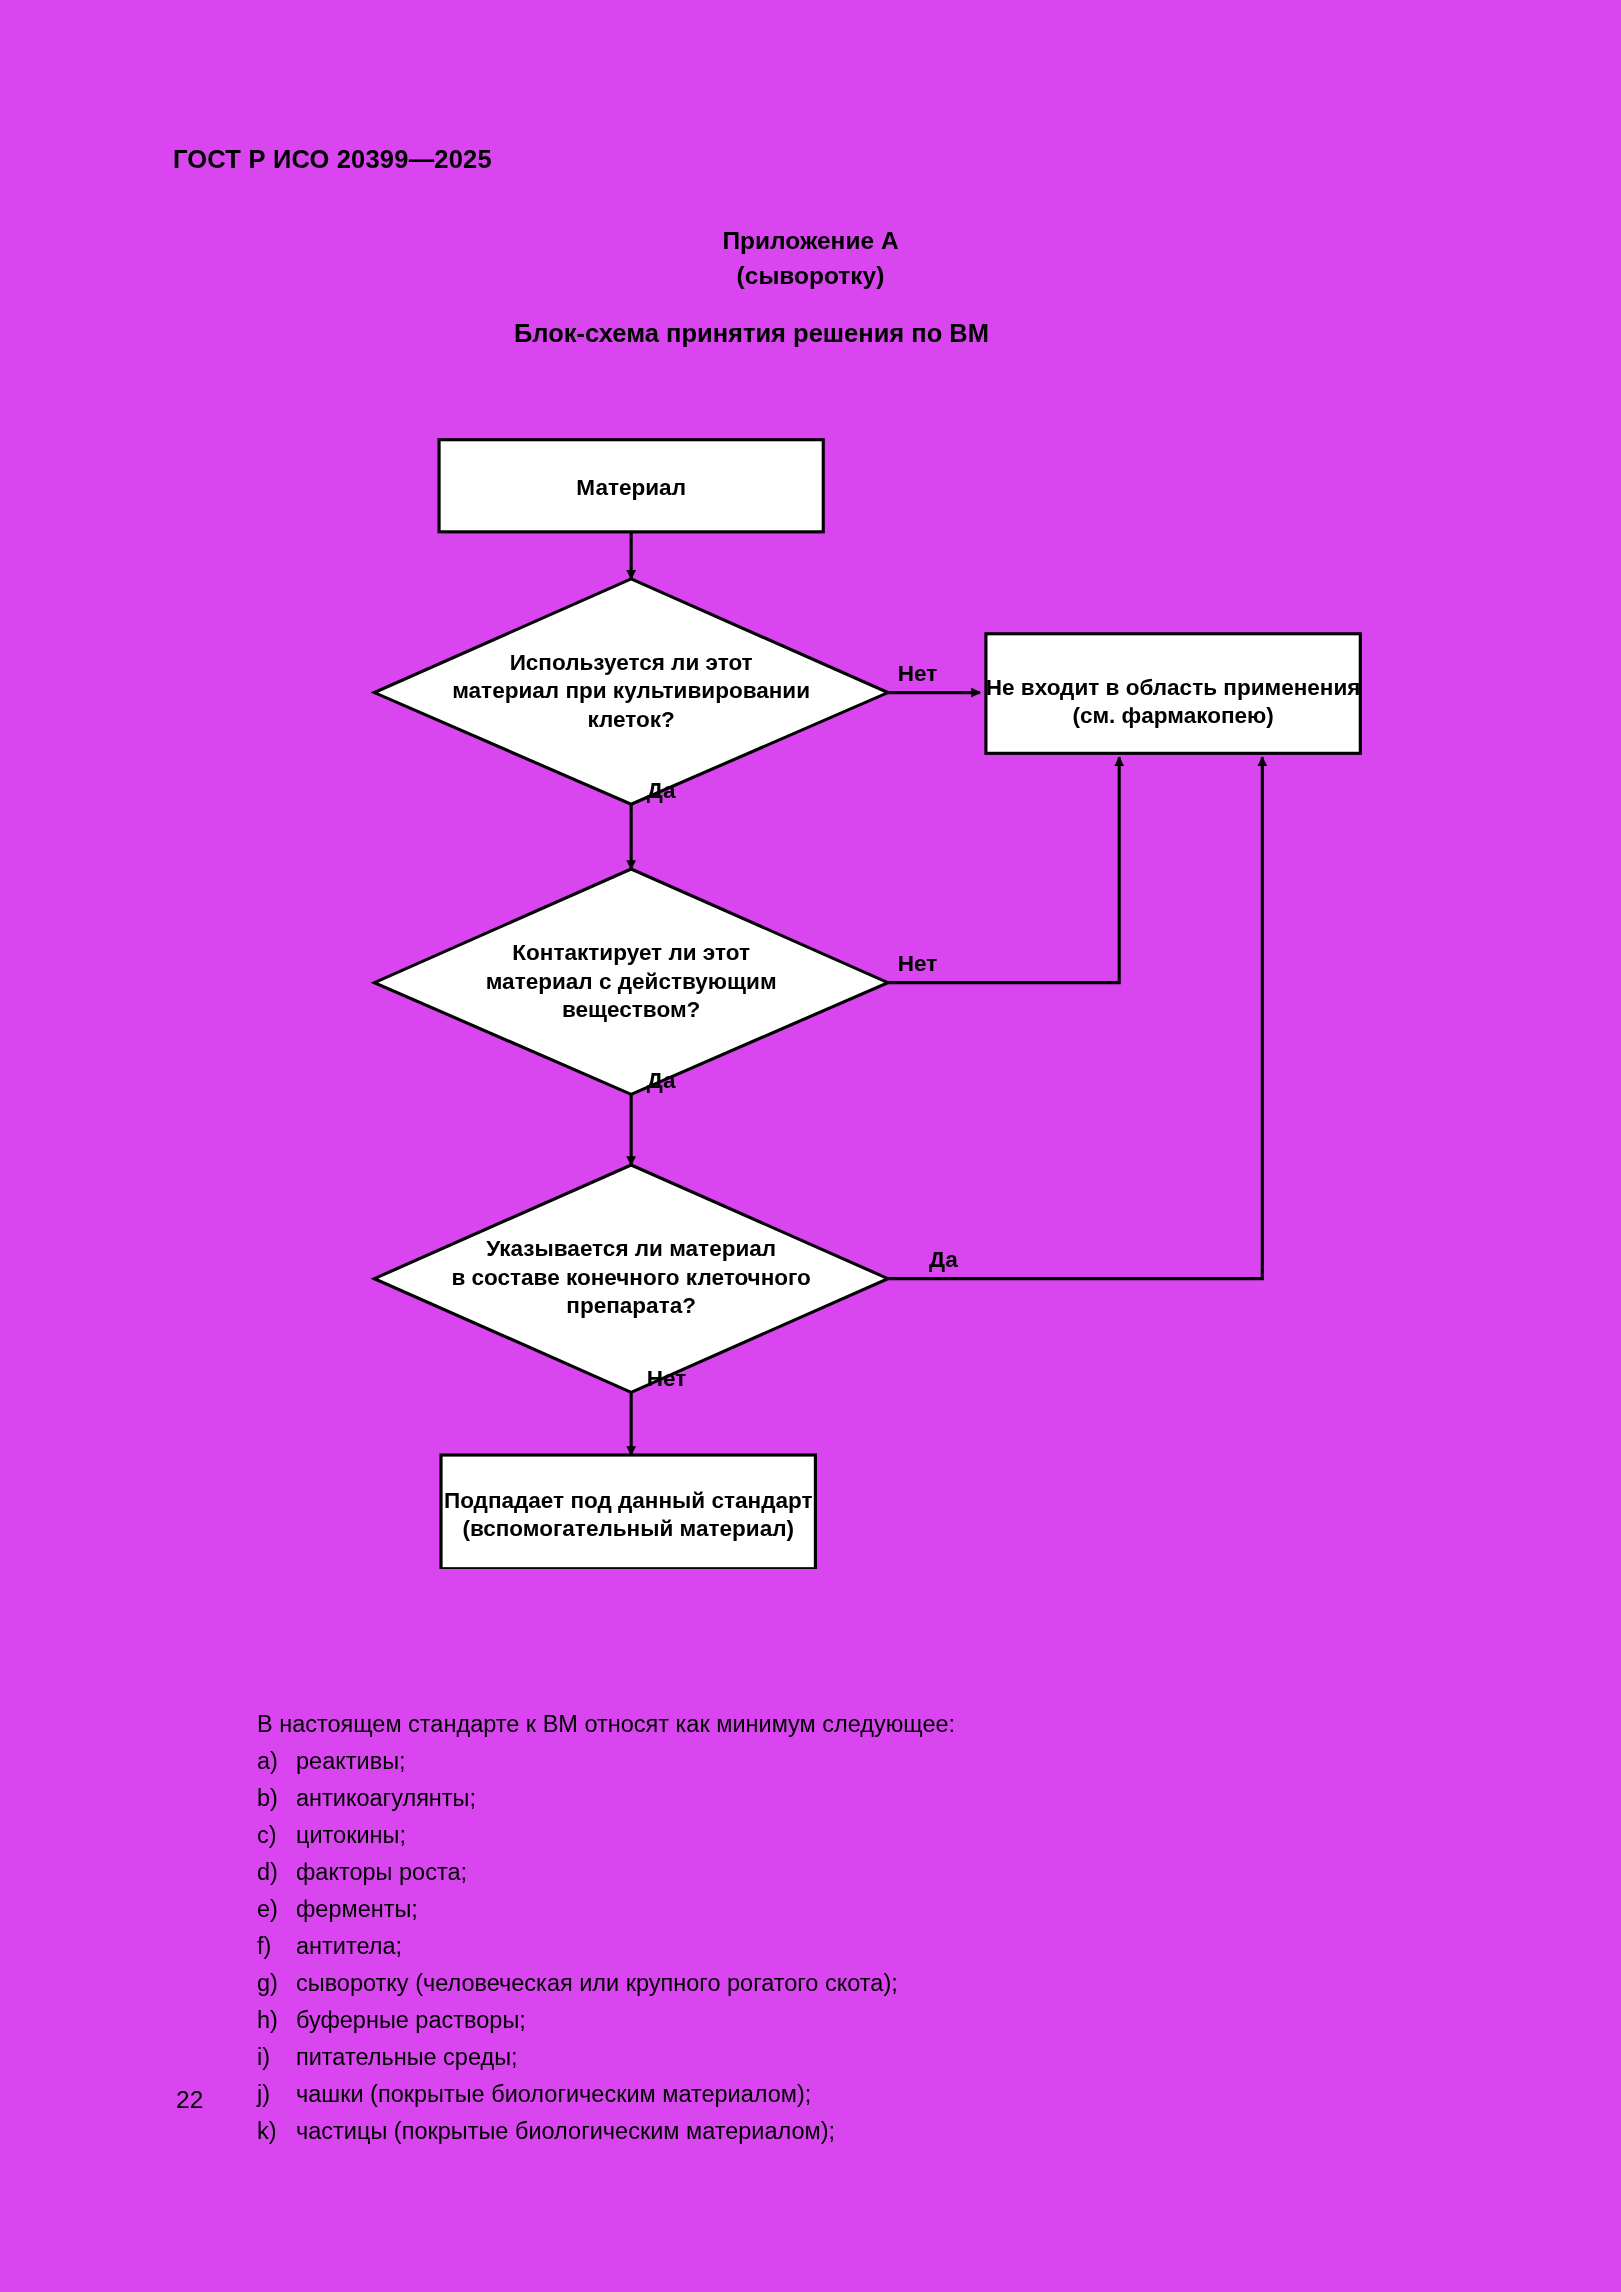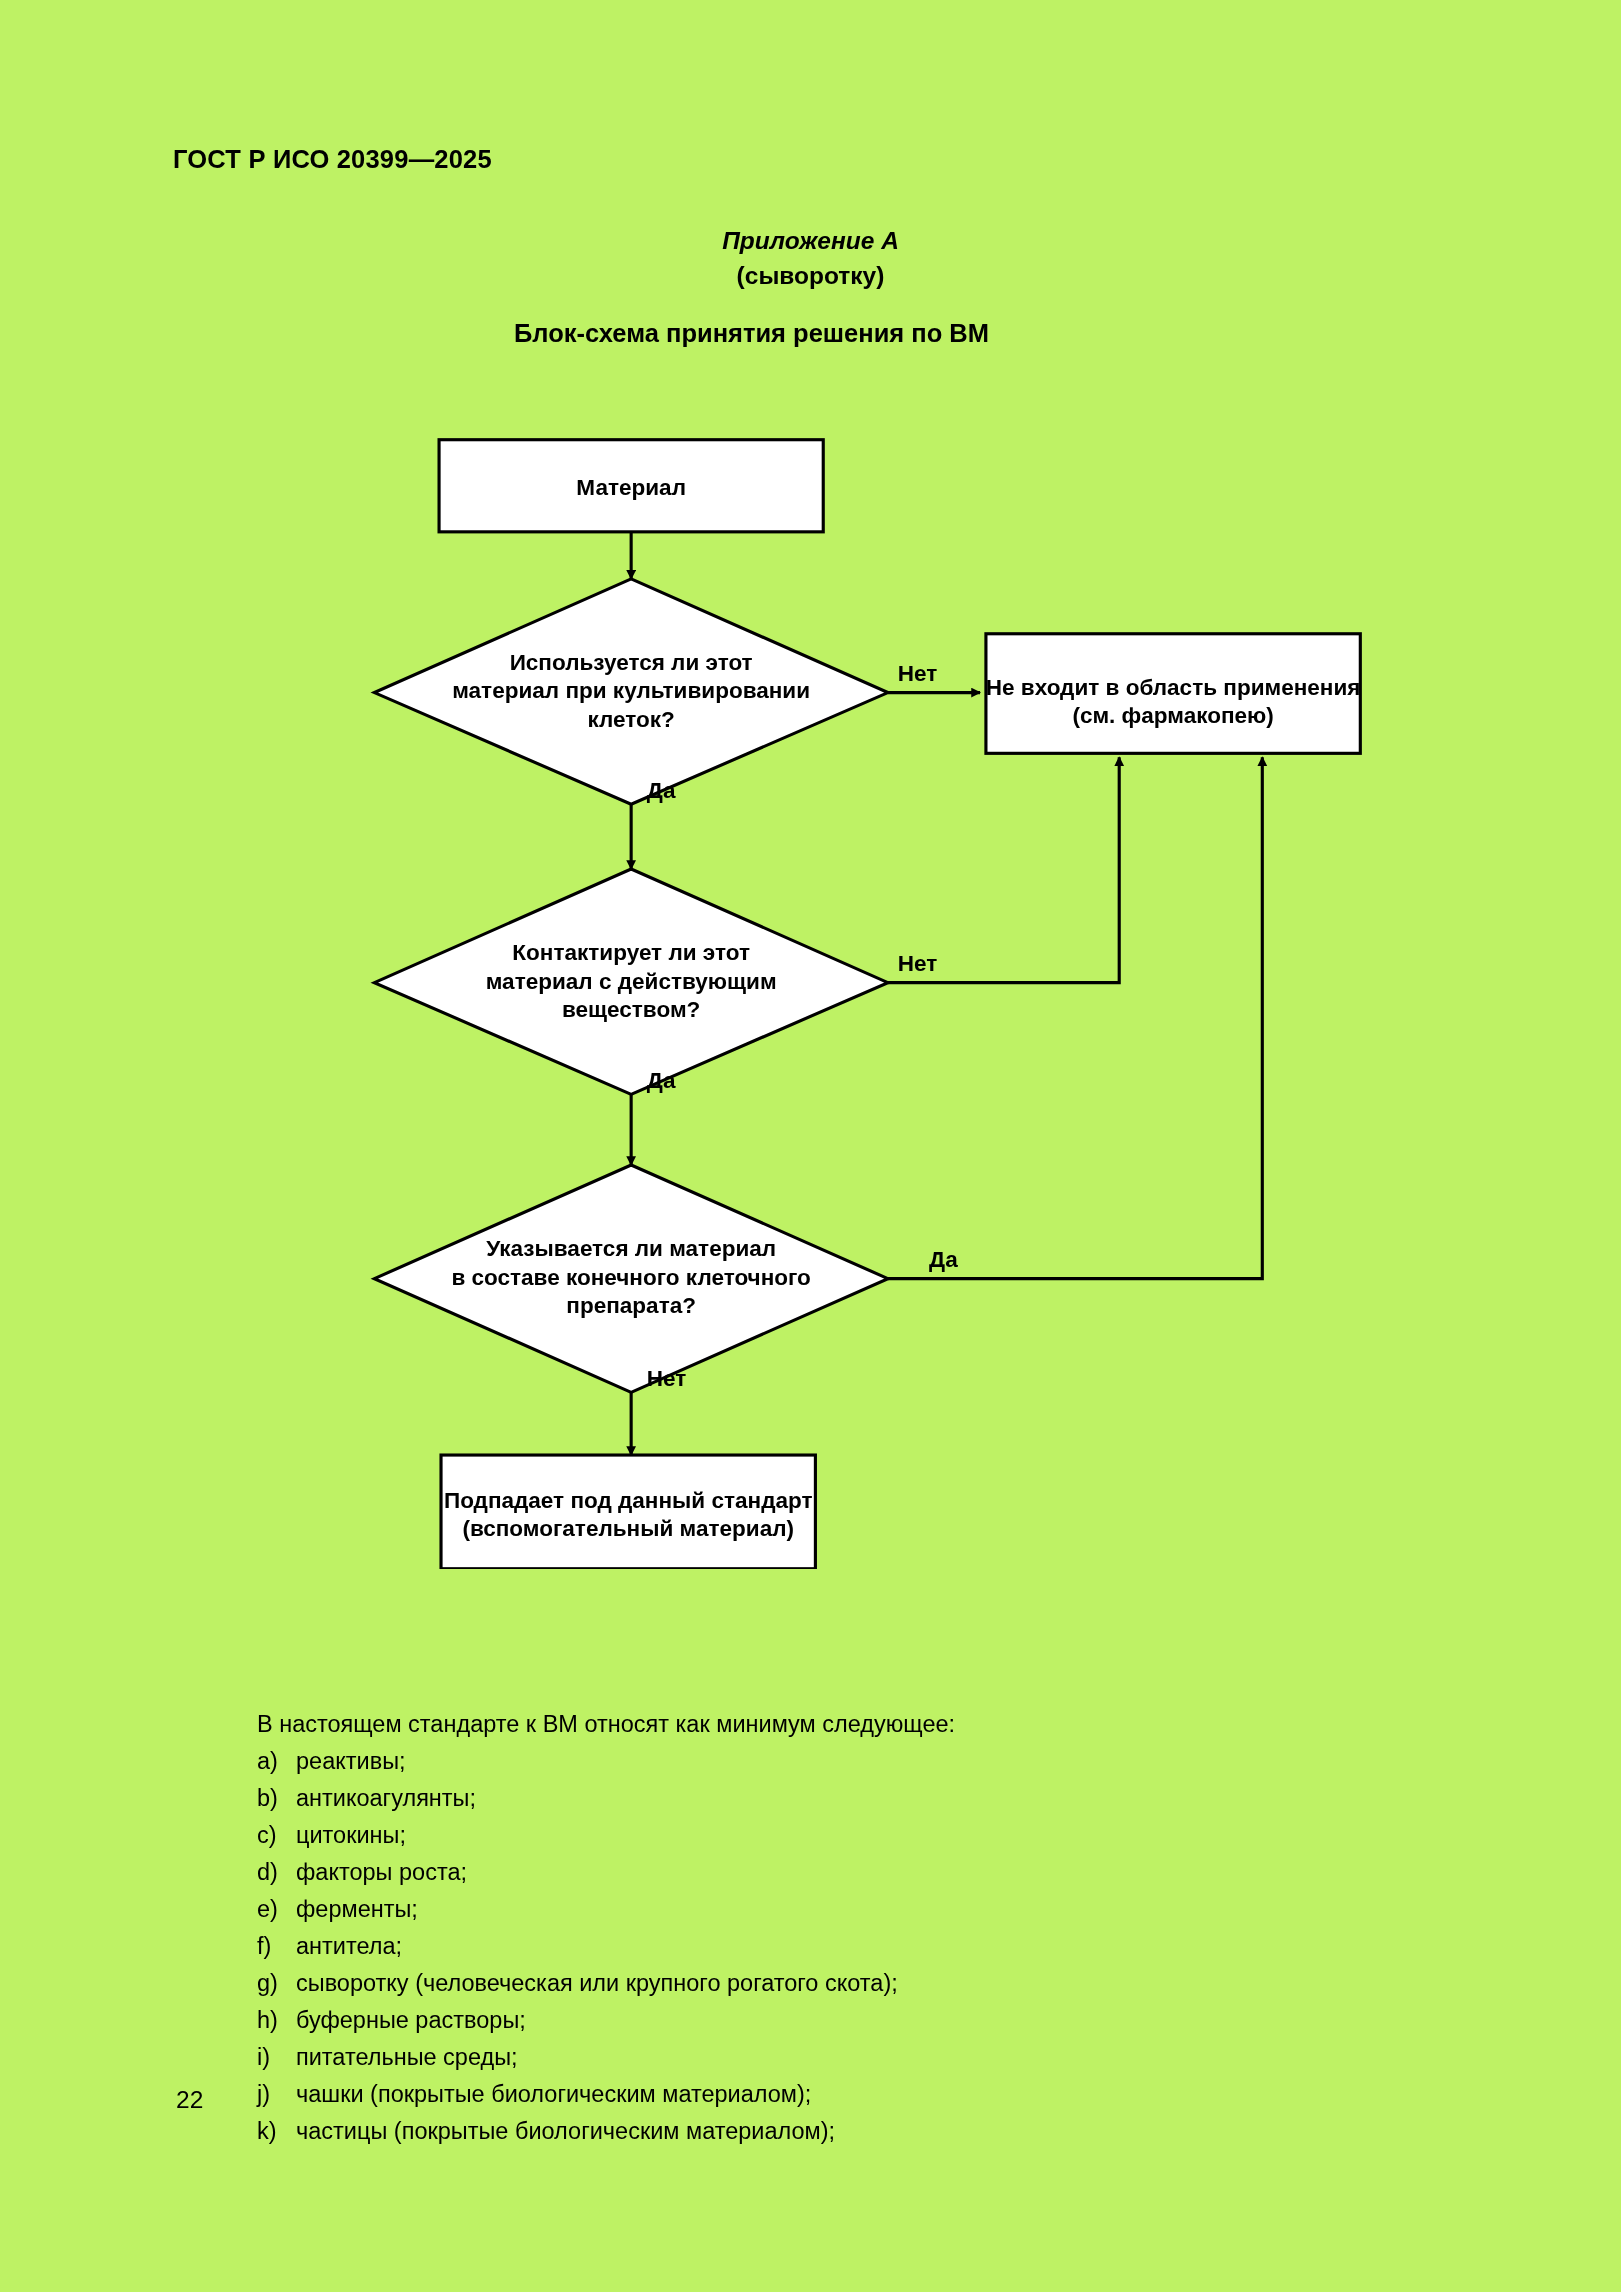--- a/index.html
+++ b/index.html
@@ -4,21 +4,21 @@
 <style>
   html, body {
     margin: 0;
     padding: 0;
     background: #ffffff;
   }
   .page {
     position: relative;
     width: 1621px;
     height: 2293px;
-    background: #bef264;
+    background: #d946ef;
     font-family: "Liberation Sans", sans-serif;
     color: #000000;
     overflow: hidden;
   }
 
   
   .running-head {
     position: absolute;
     left: 173px;
     top: 145px;
@@ -33,21 +33,20 @@
     position: absolute;
     left: 0;
     top: 223px;
     width: 1621px;
     text-align: center;
   }
   .annex-title {
     font-size: 24.5px;
     font-weight: bold;
     line-height: 35px;
-    font-style: italic;
   }
   .annex-sub {
     font-size: 24.5px;
     font-weight: bold;
     line-height: 35px;
   }
   .annex-heading {
     position: absolute;
     left: 0;
     top: 319px;

